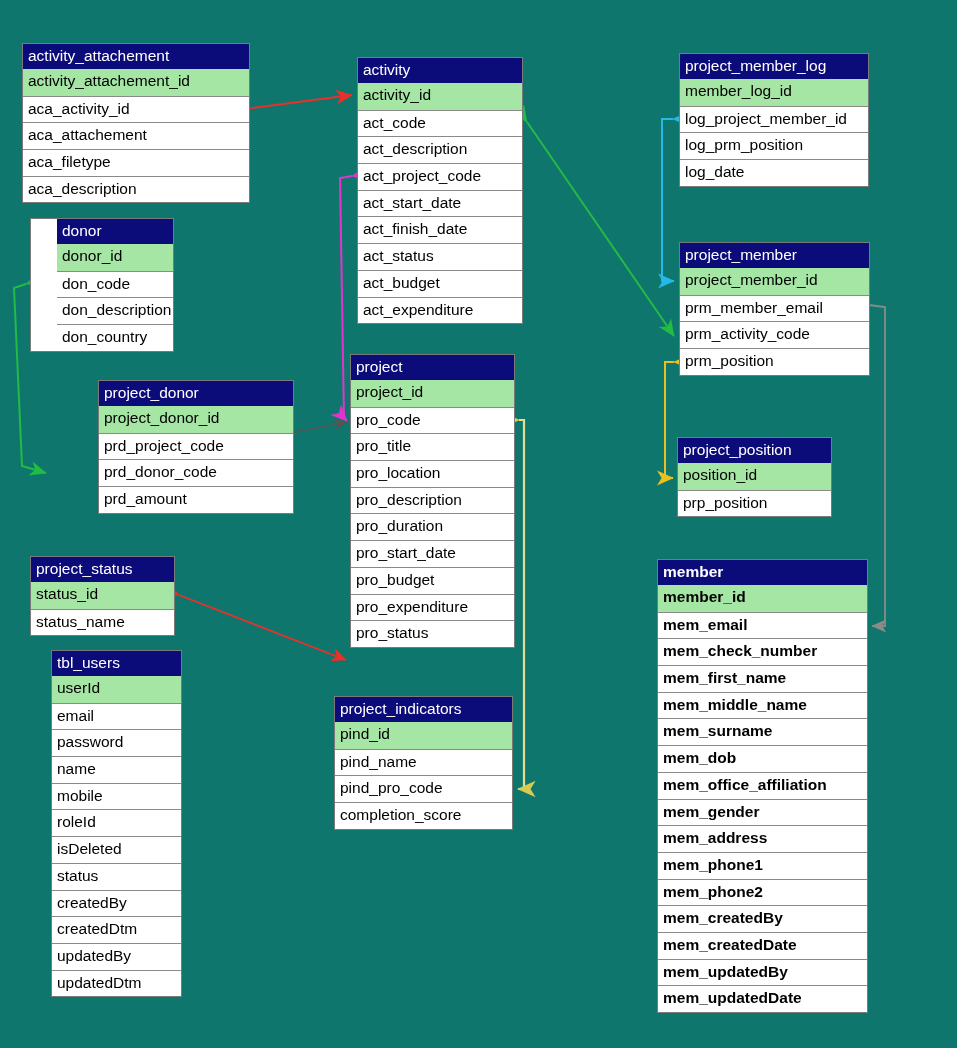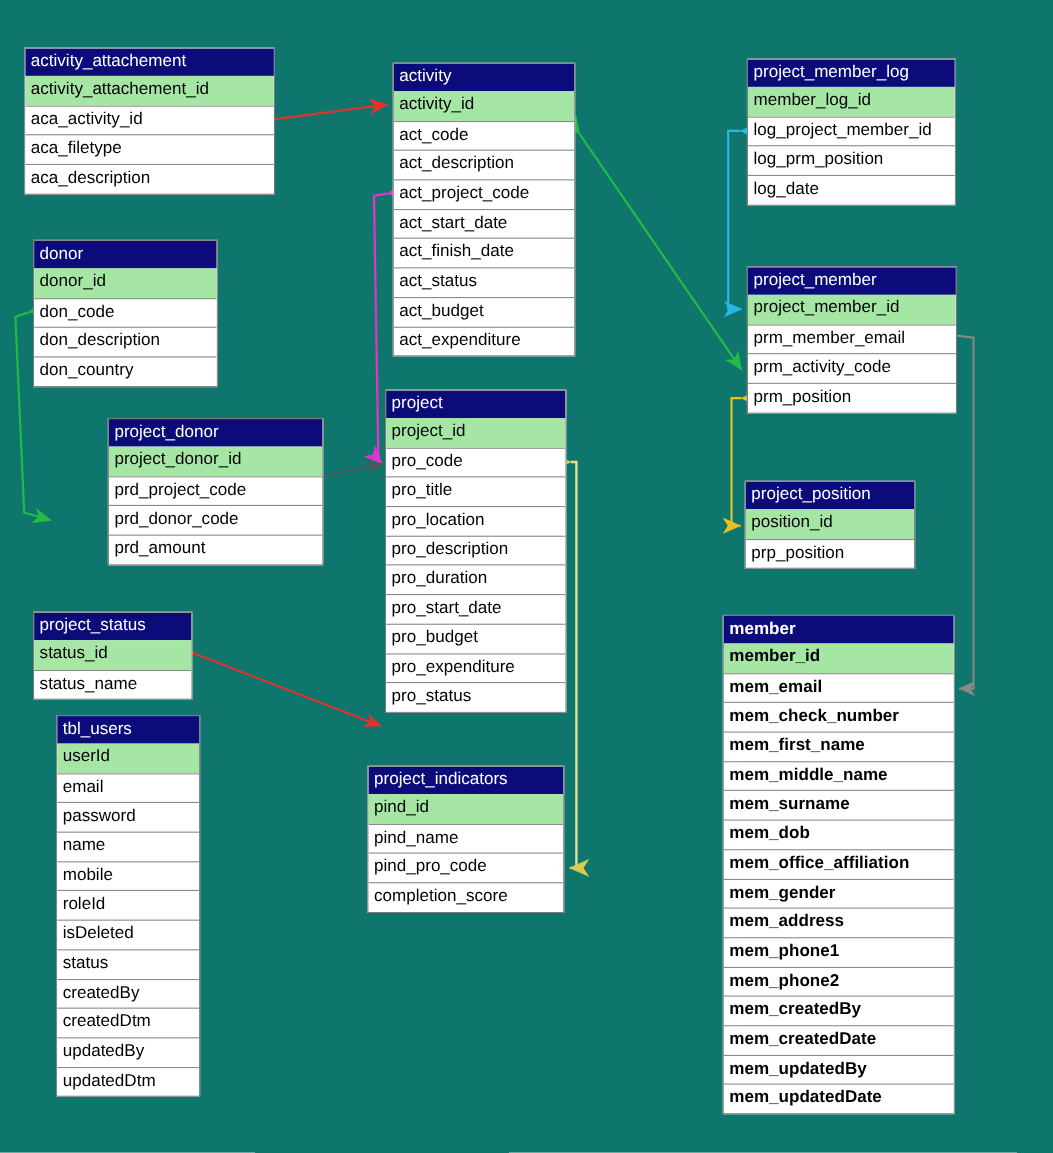--- a/index.html
+++ b/index.html
@@ -112,20 +112,21 @@
     <path d="M 869,305 L 885,307 L 885,626 L 872,626" fill="none" stroke="#8a8a8a" stroke-width="1.8" marker-end="url(#ah-gray2)" marker-start="url(#ah-gray2)"></path>
 
     <path d="M 179,595 L 346,660" fill="none" stroke="#e8312a" stroke-width="1.8" marker-end="url(#ah-red)" marker-start="url(#ah-red)"></path>
   </svg>
 
   <div id="entities-layer">
       <div class="entity" style="left: 22px; top: 43px; width: 228px;">
         <div class="ent-title">activity_attachement</div>
         <div class="ent-row pk">activity_attachement_id</div>
         <div class="ent-row">aca_activity_id</div>
+        <div class="ent-row">aca_attachement</div>
         <div class="ent-row">aca_filetype</div>
         <div class="ent-row">aca_description</div>
       </div>
       <div class="entity" style="left: 357px; top: 57px; width: 166px;">
         <div class="ent-title">activity</div>
         <div class="ent-row pk">activity_id</div>
         <div class="ent-row">act_code</div>
         <div class="ent-row">act_description</div>
         <div class="ent-row">act_project_code</div>
         <div class="ent-row">act_start_date</div>
@@ -134,21 +135,21 @@
         <div class="ent-row">act_budget</div>
         <div class="ent-row">act_expenditure</div>
       </div>
       <div class="entity" style="left: 679px; top: 53px; width: 190px;">
         <div class="ent-title">project_member_log</div>
         <div class="ent-row pk">member_log_id</div>
         <div class="ent-row">log_project_member_id</div>
         <div class="ent-row">log_prm_position</div>
         <div class="ent-row">log_date</div>
       </div>
-      <div class="entity" style="left: 30px; top: 218px; width: 168px;">
+      <div class="entity" style="left: 30px; top: 218px; width: 144px; padding-left: 26px;">
         <div class="ent-title">donor</div>
         <div class="ent-row pk">donor_id</div>
         <div class="ent-row">don_code</div>
         <div class="ent-row">don_description</div>
         <div class="ent-row">don_country</div>
       </div>
       <div class="entity" style="left: 679px; top: 242px; width: 191px;">
         <div class="ent-title">project_member</div>
         <div class="ent-row pk">project_member_id</div>
         <div class="ent-row">prm_member_email</div>

